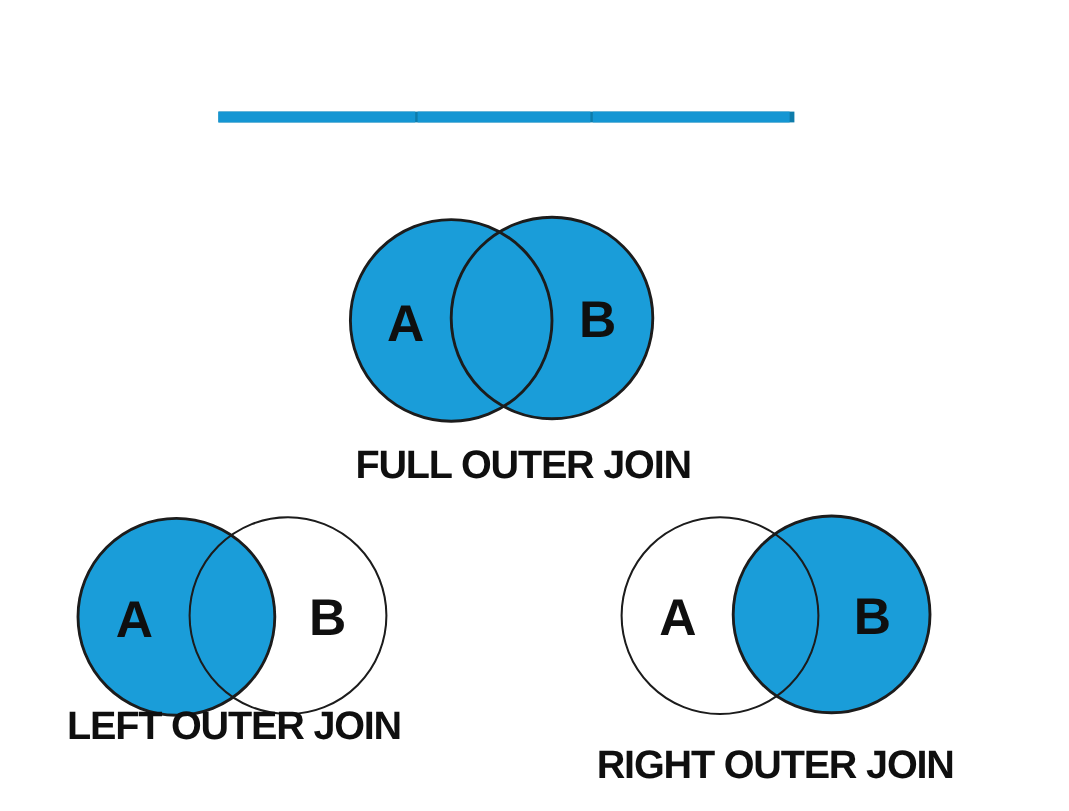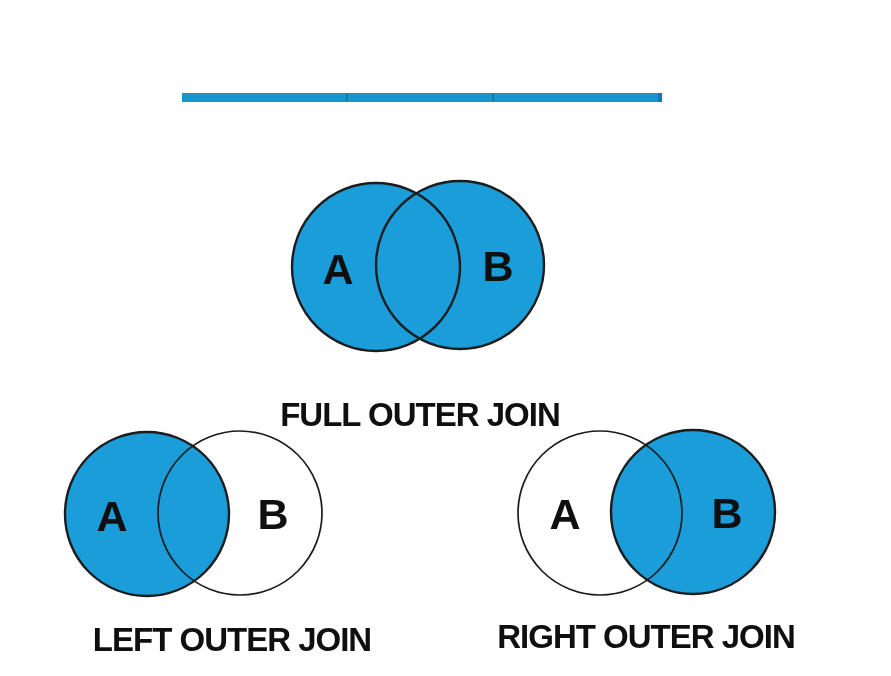--- a/index.html
+++ b/index.html
@@ -67,22 +67,22 @@
   .caption {
     position: absolute;
     font-size: 33px;
     font-weight: 900;
     letter-spacing: -1px;
     line-height: 1;
     text-align: center;
     color: var(--text-color, #0f0f0f);
     white-space: nowrap;
   }
-  .caption-full  { top: 370px; left: 0;     width: 840px; margin-top: 28px; }
-  .caption-left  { top: 623px; left: 0;     width: 390px; padding-left: 37px; }
+  .caption-full  { top: 370px; left: 16px;     width: 840px; }
+  .caption-left  { top: 588px; left: 0;     width: 390px; }
   .caption-right { top: 620px; left: 396px; width: 500px; }
 </style>
 </head>
 <body>
 
 <div class="page">
 
 
   <div class="underline">
     <div class="seg seg-1"></div>

